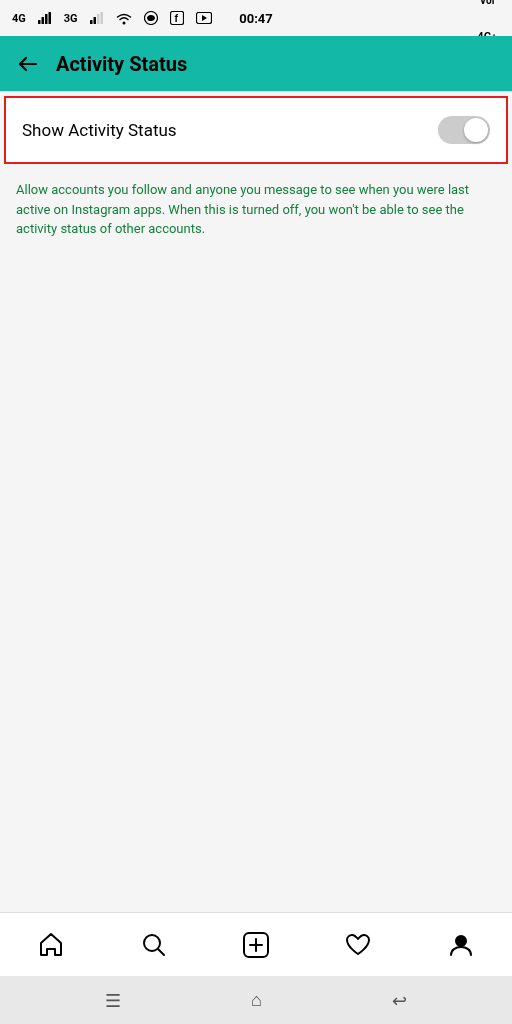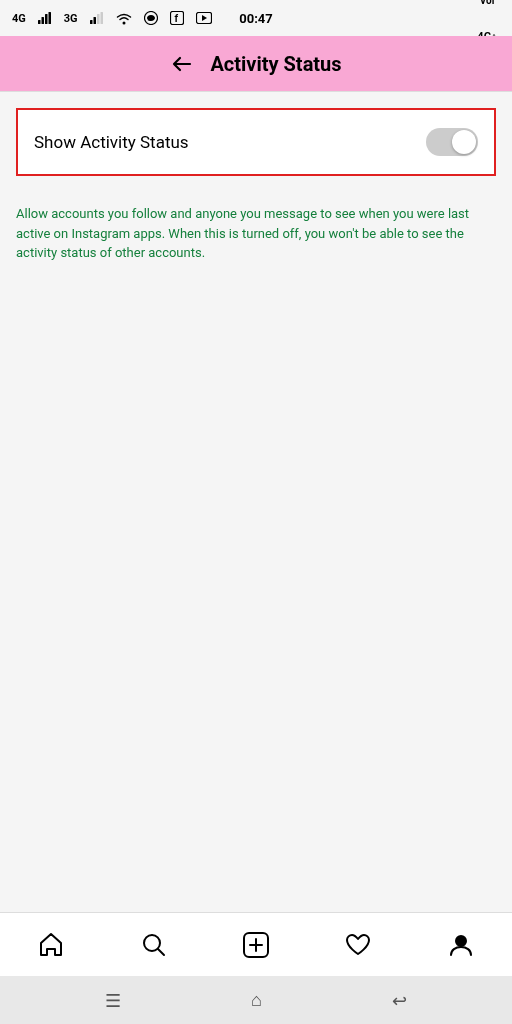--- a/index.html
+++ b/index.html
@@ -39,27 +39,26 @@
     .time {
       font-size: 13px;
       font-weight: 700;
       position: absolute;
       left: 50%;
       transform: translateX(-50%);
     }
 
     
     .header {
-      background: #f9a8d4;
+      background: #14b8a6;
       height: 56px;
       display: flex;
       align-items: center;
       padding: 0 16px;
       border-bottom: 1px solid #ddd;
-      justify-content: center;
     }
     .back-btn {
       cursor: pointer;
       margin-right: 16px;
       font-size: 22px;
       color: #000;
       display: flex;
       align-items: center;
     }
     .header-title {
@@ -71,21 +70,21 @@
     
     .main {
       flex: 1;
       background: #f5f5f5;
       overflow: hidden;
     }
 
     
     .toggle-row {
       background: #fff;
-      margin: 16px;
+      margin: 4px;
       border: 2.5px solid #e02020;
       display: flex;
       align-items: center;
       justify-content: space-between;
       padding: 18px 16px;
     }
     .toggle-label {
       font-size: 17px;
       color: #000;
       font-weight: 400;

